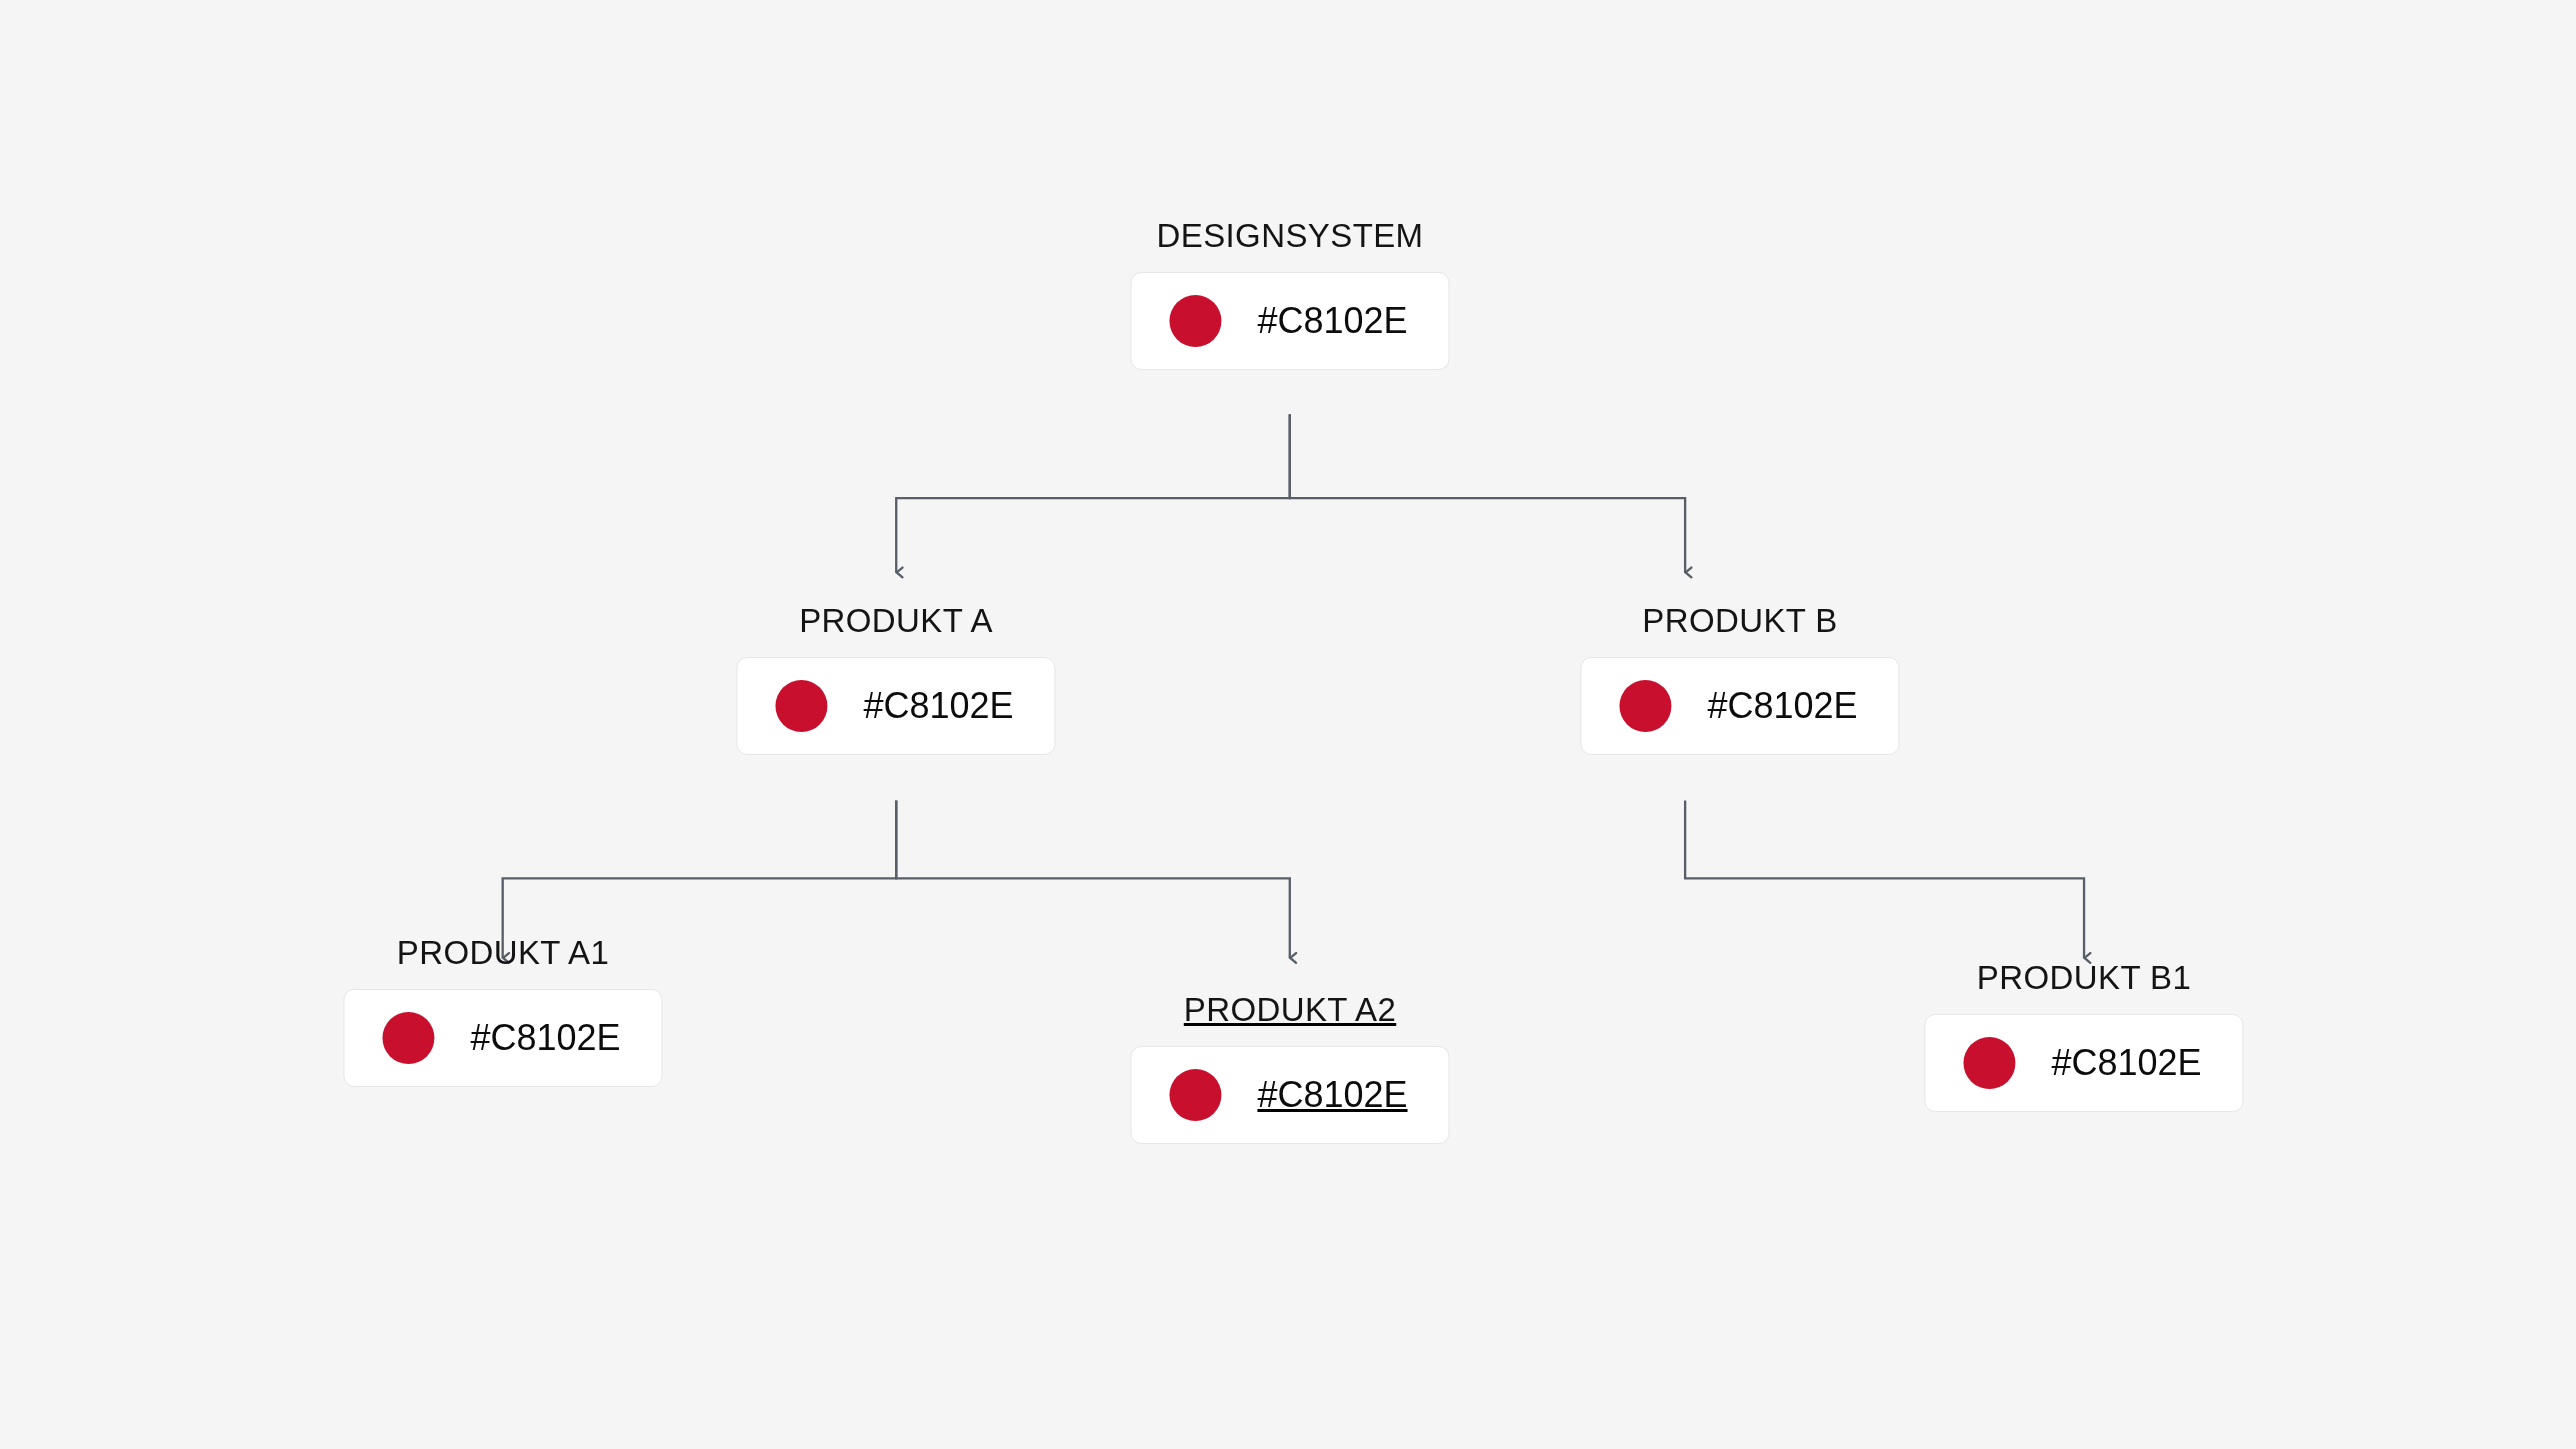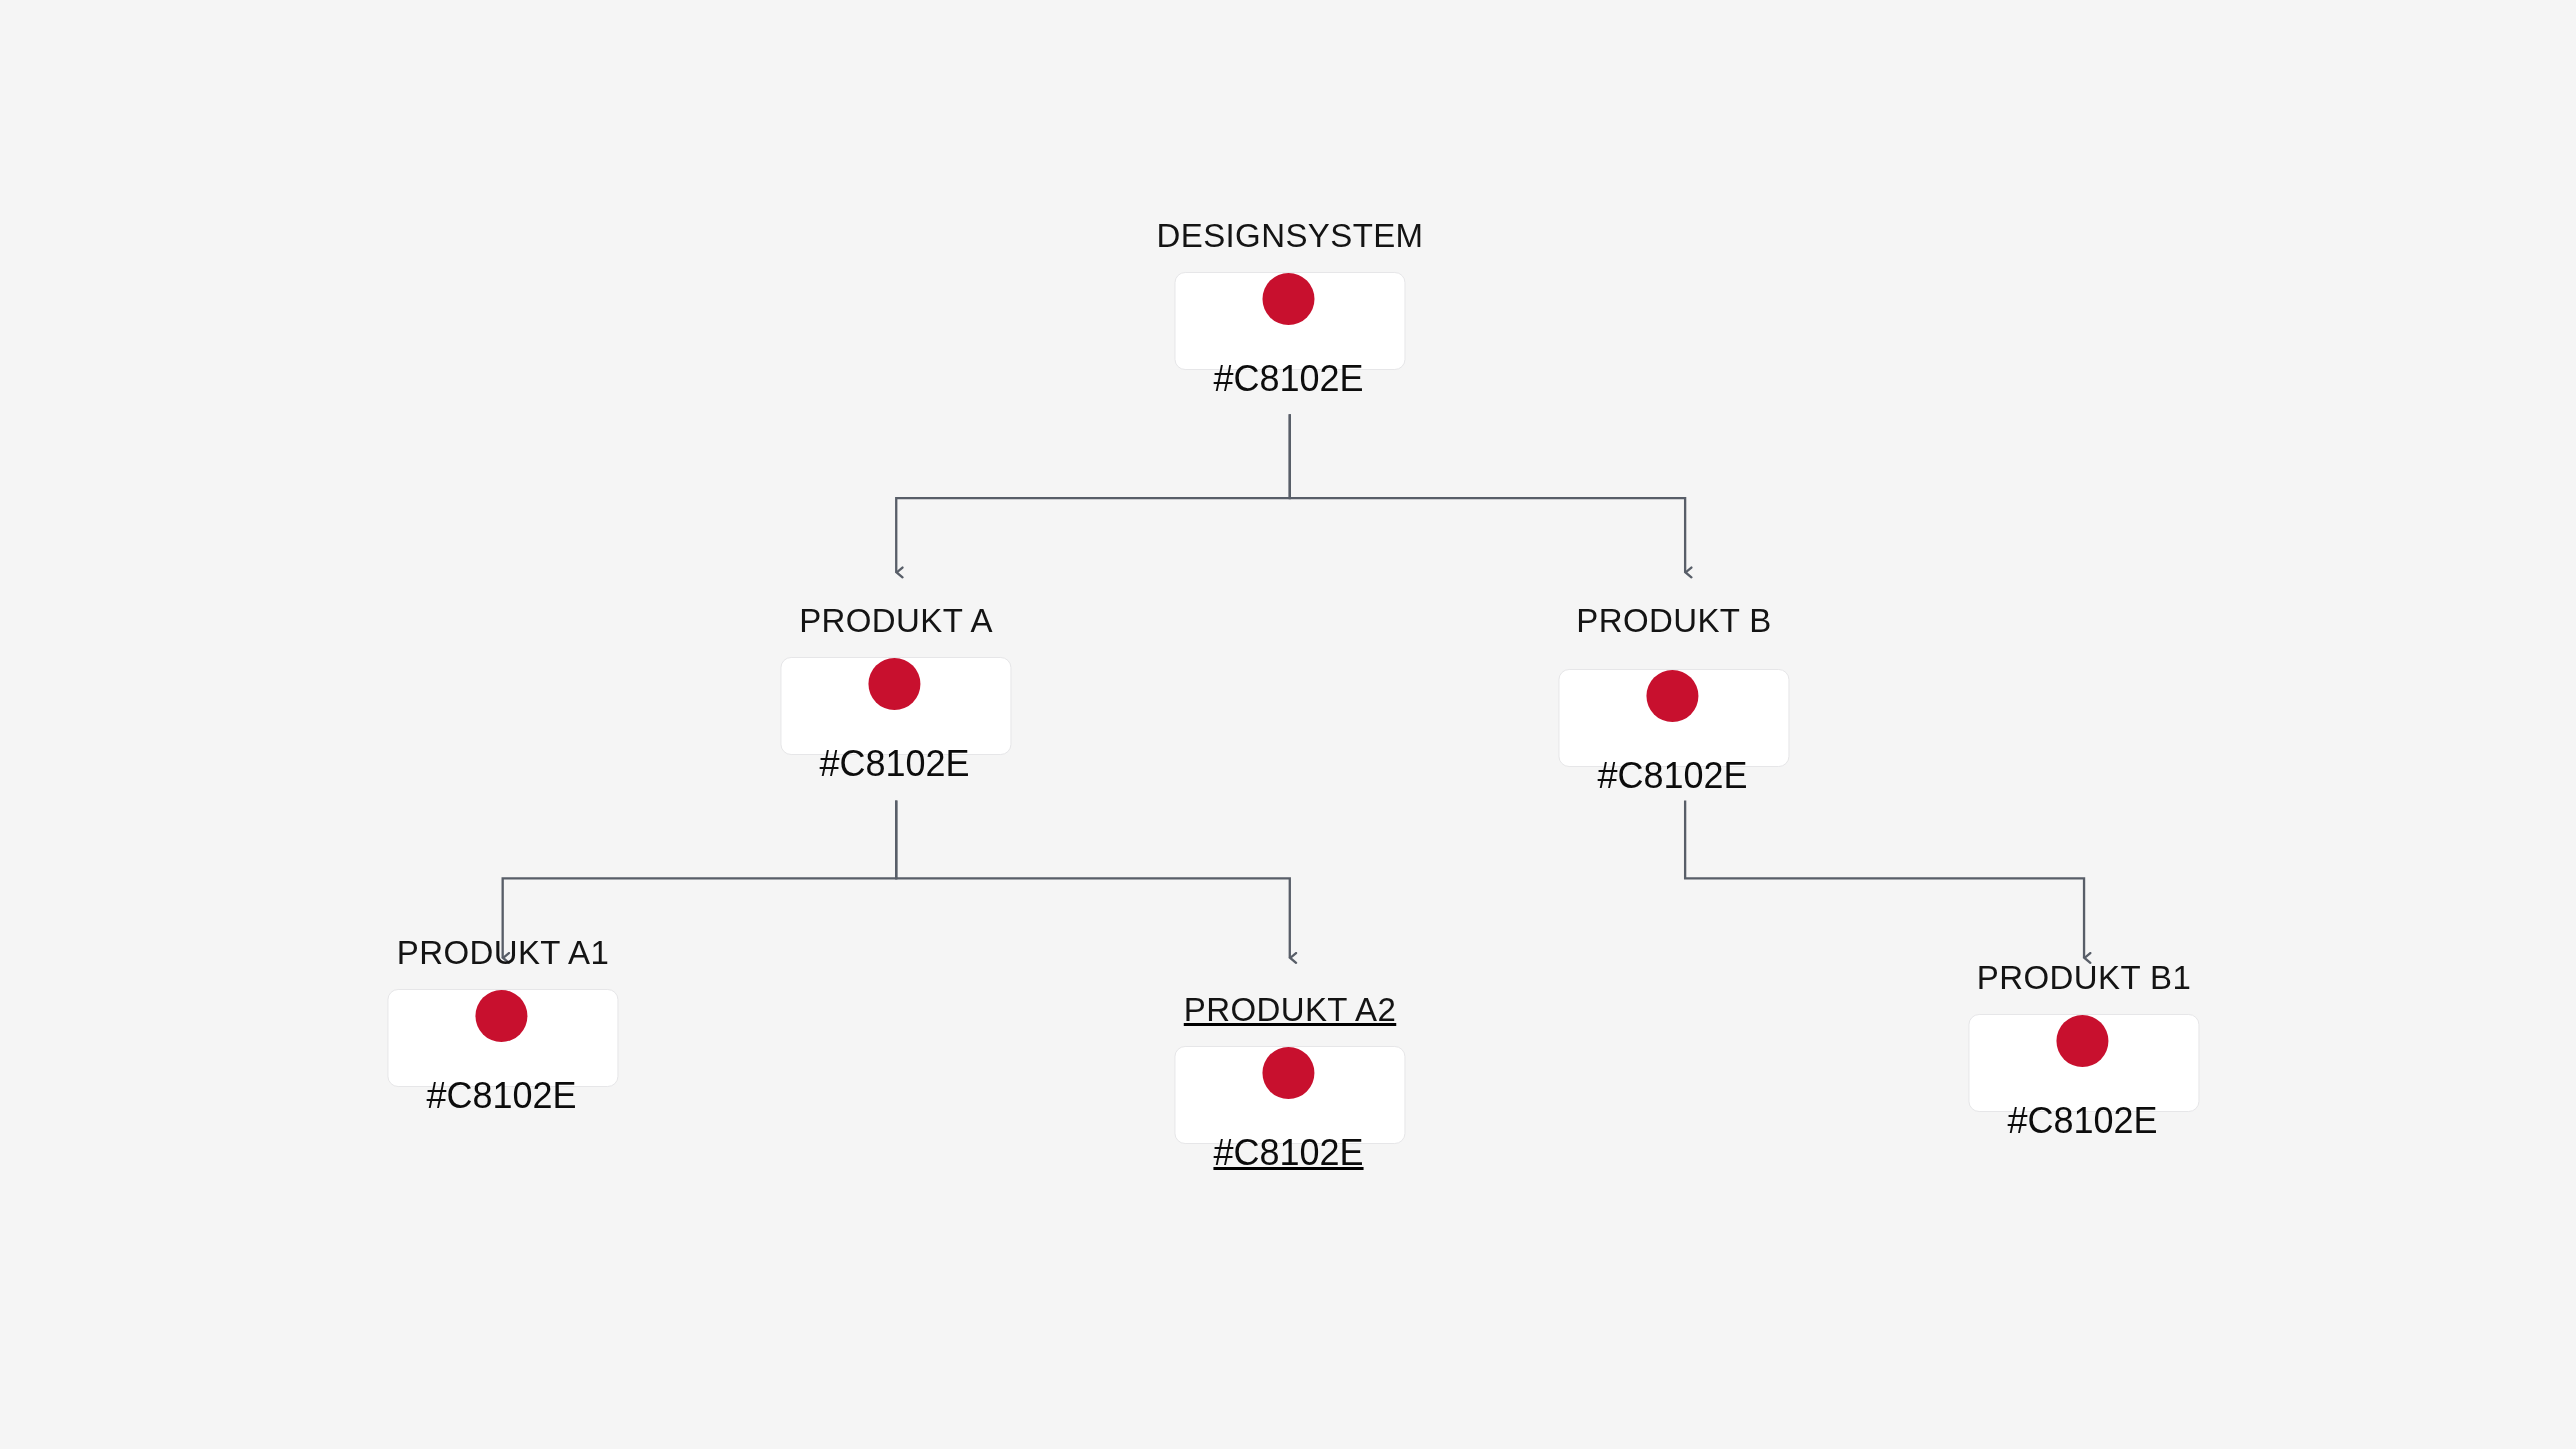--- a/index.html
+++ b/index.html
@@ -38,21 +38,20 @@
     letter-spacing: 0.4px;
     color: #141414;
     line-height: 1;
     white-space: nowrap;
     margin-bottom: 19.7px;
     font-weight: 400;
   }
   .token-card {
     box-sizing: border-box;
     display: flex;
-    flex-direction: column;
     align-items: center;
     background: #ffffff;
     border: 1.8px solid #e6e6e8;
     border-radius: 10.7px;
     height: 98px;
     padding: 0 41px 0 38px;
     gap: 36px;
   }
   .swatch {
     width: 52px;
@@ -99,21 +98,21 @@
   </div>
 
   <div class="node" style="left:896px; top:604px; transform:translateX(-50%);text-align:center;">
     <div class="node-label">PRODUKT A</div>
     <div class="token-card" style="background: rgb(255, 255, 255); border-color: rgb(230, 230, 232);">
       <span class="swatch" style="background:#C8102E;"></span>
       <span class="token-value">#C8102E</span>
     </div>
   </div>
 
-  <div class="node" style="left:1674px; top:604px; transform:translateX(-50%);gap:12px;">
+  <div class="node" style="left:1740px; top:604px; transform:translateX(-50%);">
     <div class="node-label">PRODUKT B</div>
     <div class="token-card" style="background: rgb(255, 255, 255); border-color: rgb(230, 230, 232);">
       <span class="swatch" style="background:#C8102E;"></span>
       <span class="token-value">#C8102E</span>
     </div>
   </div>
 
   <div class="node" style="left:503px; top:936px; transform:translateX(-50%);">
     <div class="node-label">PRODUKT A1</div>
     <div class="token-card" style="background: rgb(255, 255, 255); border-color: rgb(230, 230, 232);">

